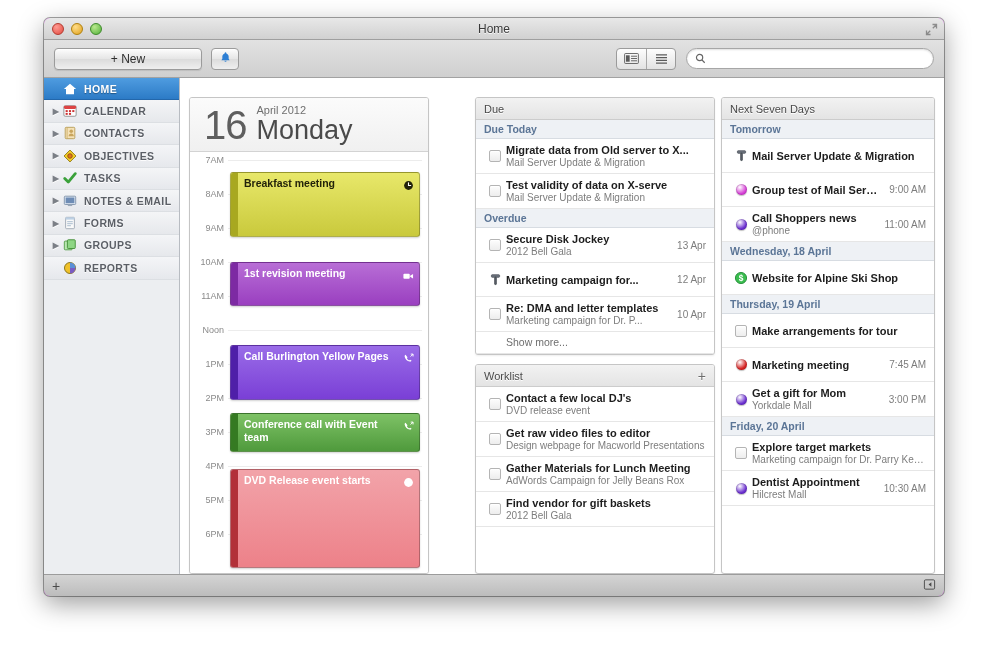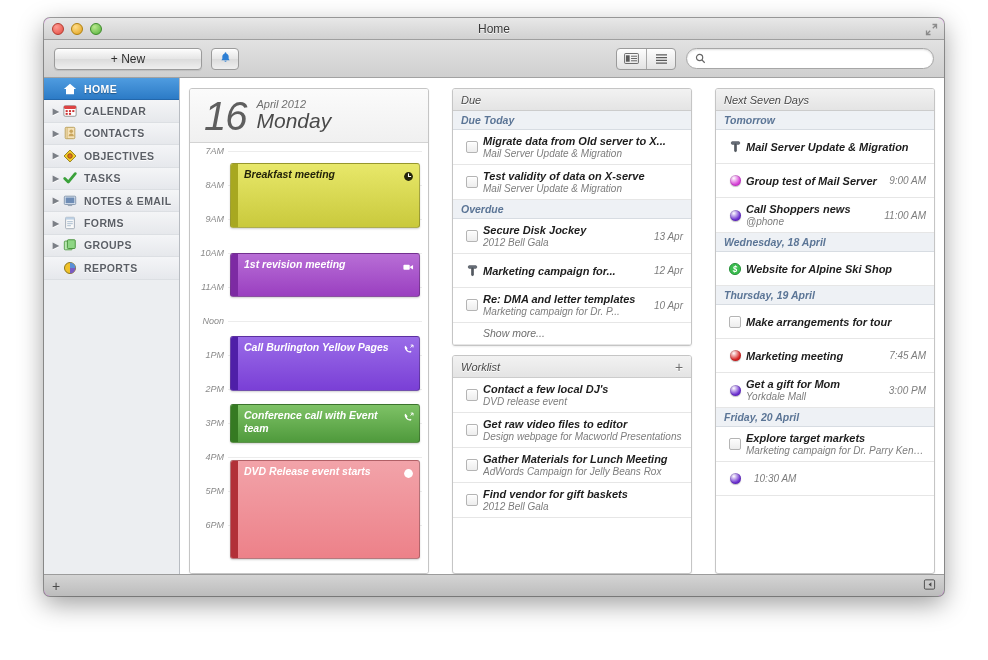--- a/index.html
+++ b/index.html
@@ -131,29 +131,28 @@
     width: 12px; flex: none;
     font-size: 8px; color: #7b7f86;
     text-align: center;
   }
   .nav-item.active .disclosure { visibility: hidden; }
   .nav-icon { width: 16px; height: 14px; flex: none; margin-right: 6px;
               display: flex; align-items: center; justify-content: center; }
 
   
   .columns {
-    flex: 1; display: flex; gap: 23px;
-    padding: 10px 9px 0 9px;
+    flex: 1; display: flex; gap: 6px;
+    padding: 19px 9px 0 9px;
     background: #ffffff;
     min-width: 0;
-    font-style: italic;
   }
   .col { display: flex; flex-direction: column; gap: 9px; min-width: 0; }
   .col-day     { width: 240px; flex: none; }
-  .col-mid     { width: 240px; flex: none; }
+  .col-mid     { width: 240px; flex: none; margin-left: 40px; }
   .col-right   { flex: 1; }
 
   .panel {
     border: 1px solid #c5c5c5;
     border-radius: 3px;
     background: #fff;
     overflow: hidden;
     box-shadow: 0 1px 2px rgba(0,0,0,0.07);
     display: flex; flex-direction: column;
     min-height: 0;
@@ -186,21 +185,21 @@
     border-bottom: 1px solid #d3d3d3;
     display: flex; align-items: center;
     padding-left: 14px;
   }
   .day-num {
     font-size: 40px; color: #5e5e5e; font-weight: normal;
     line-height: 1; letter-spacing: -1px;
   }
   .day-meta { margin-left: 10px; line-height: 1.05; }
   .day-month { font-size: 11px; color: #6f6f6f; }
-  .day-weekday { font-size: 21px; color: #4a4a4a; line-height: 1.05; }
+  .day-weekday { font-size: 27px; color: #4a4a4a; line-height: 1.05; }
 
   .schedule { position: relative; flex: 1; min-height: 0; overflow: hidden; background: #fff; }
   .hour-row { position: absolute; left: 0; right: 0; height: 34px; }
   .hour-label {
     position: absolute; left: 0; top: -5px; width: 34px;
     text-align: right; font-size: 9px; color: #8a8a8a;
   }
   .hour-line { position: absolute; left: 38px; right: 6px; top: 0; border-top: 1px solid #ececec; }
 
   .event {
@@ -751,20 +750,24 @@
                 </div>
                 <div class="txt">
                   <div class="t1">Explore target markets</div>
                   <div class="t2">Marketing campaign for Dr. Parry Kenum</div>
                 </div>
               </div>
               <div class="lrow">
                 <div class="mark">
                   <div class="dot" style="background: radial-gradient(circle at 35% 30%, rgba(255, 255, 255, 0.65), rgb(107, 47, 208) 62%);"></div>
                 </div>
+                <div class="txt">
+                  <div class="t1">Dentist Appointment</div>
+                  <div class="t2">Hilcrest Mall</div>
+                </div>
                 <div class="meta">10:30 AM</div>
               </div>
             </div>
         </div>
       </div>
 
     </div>
   </div>
 
   <div class="statusbar">

